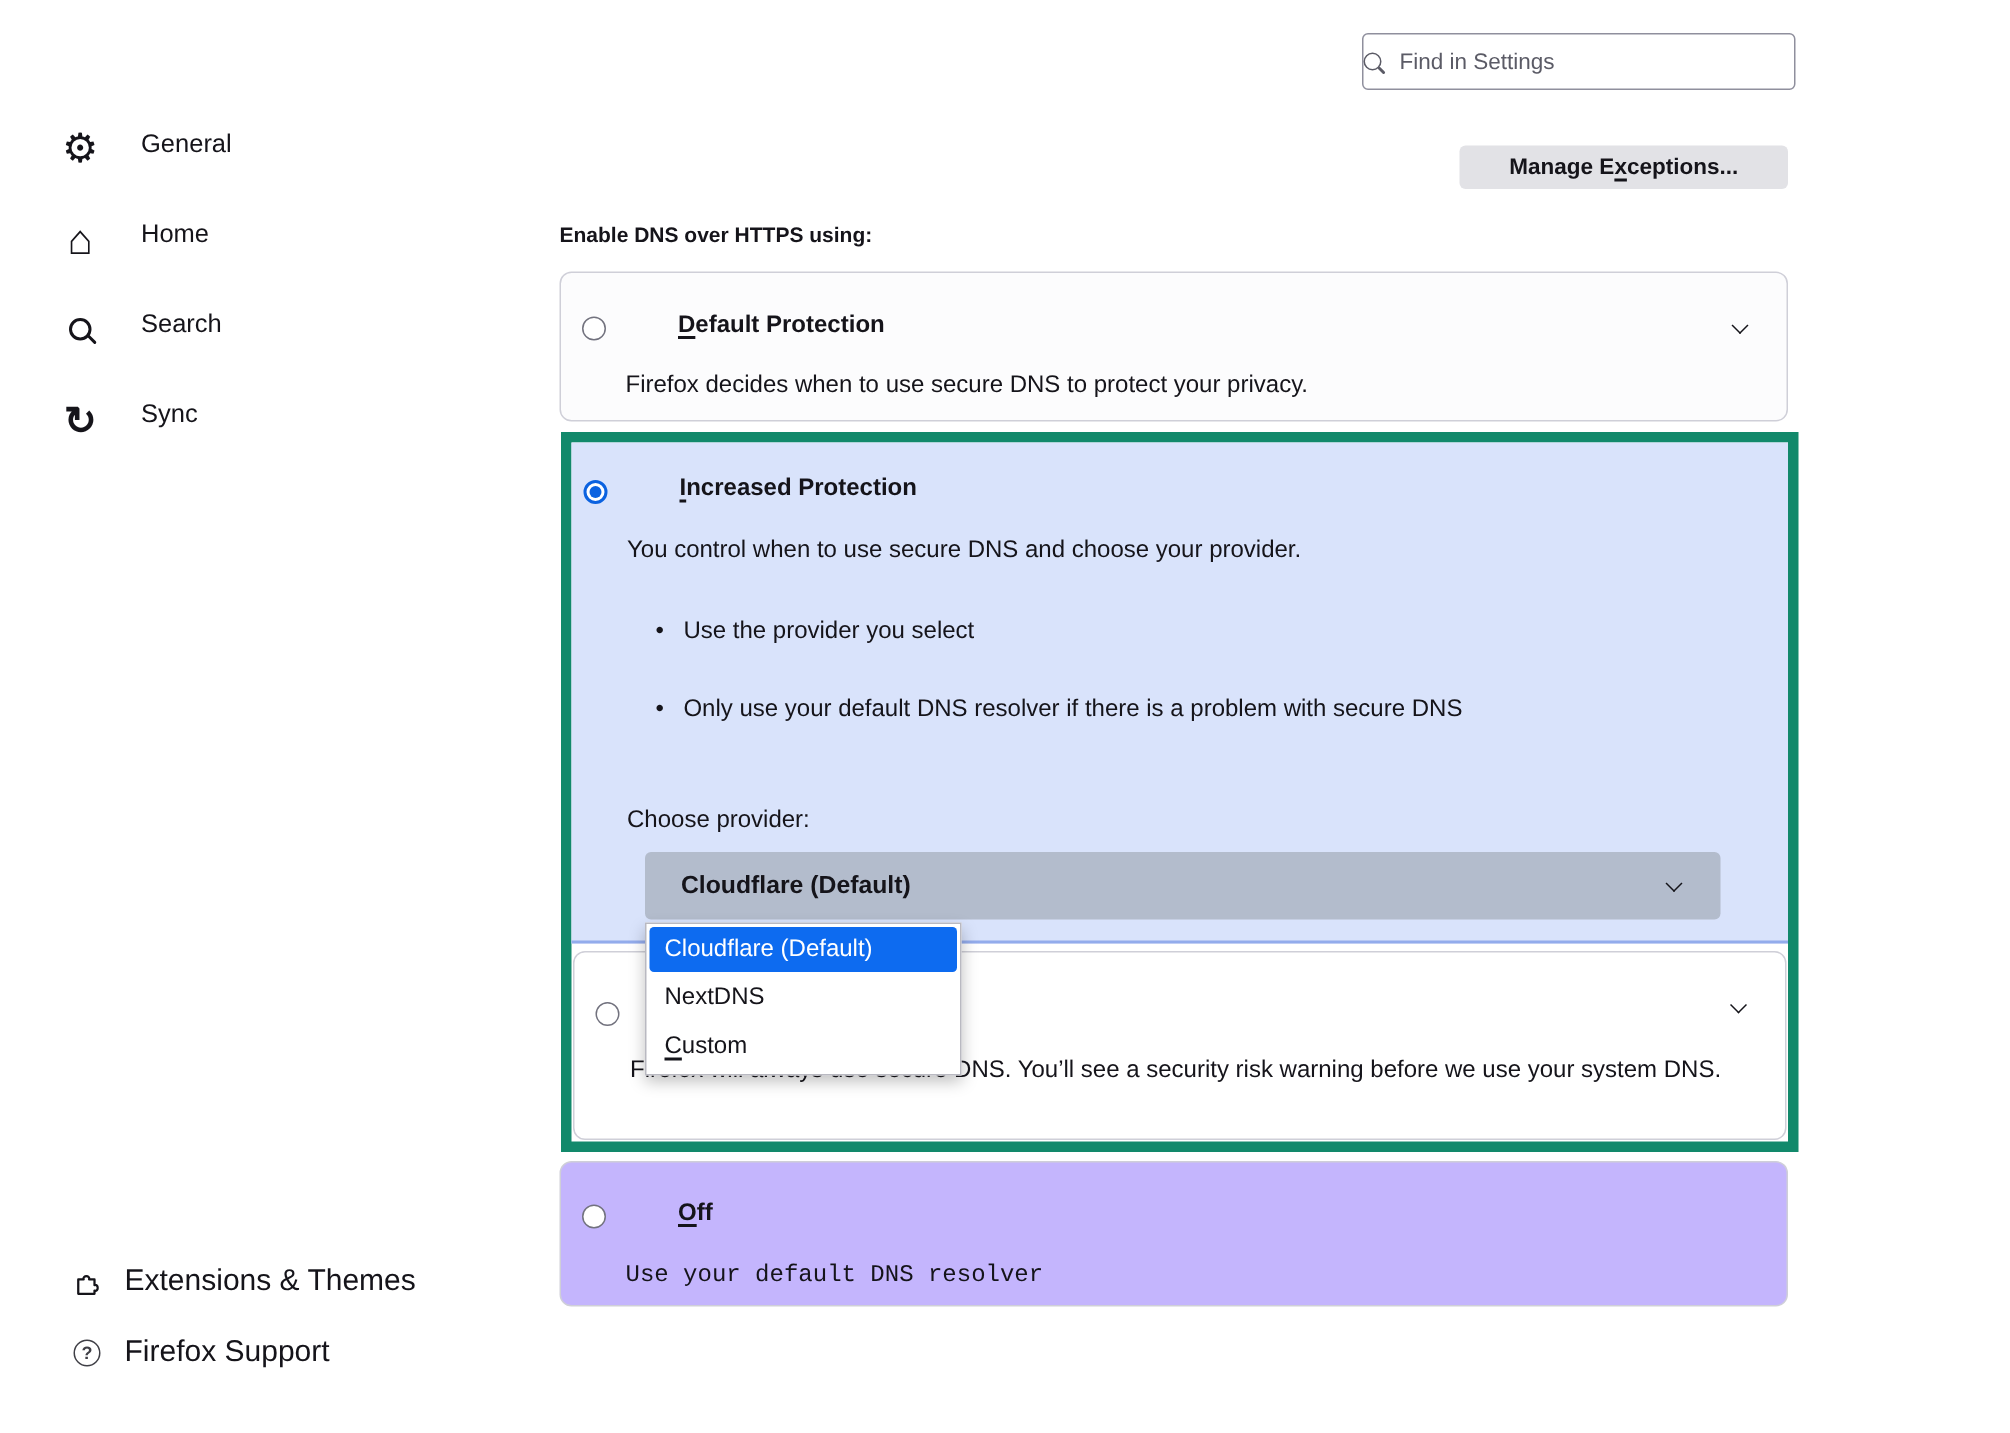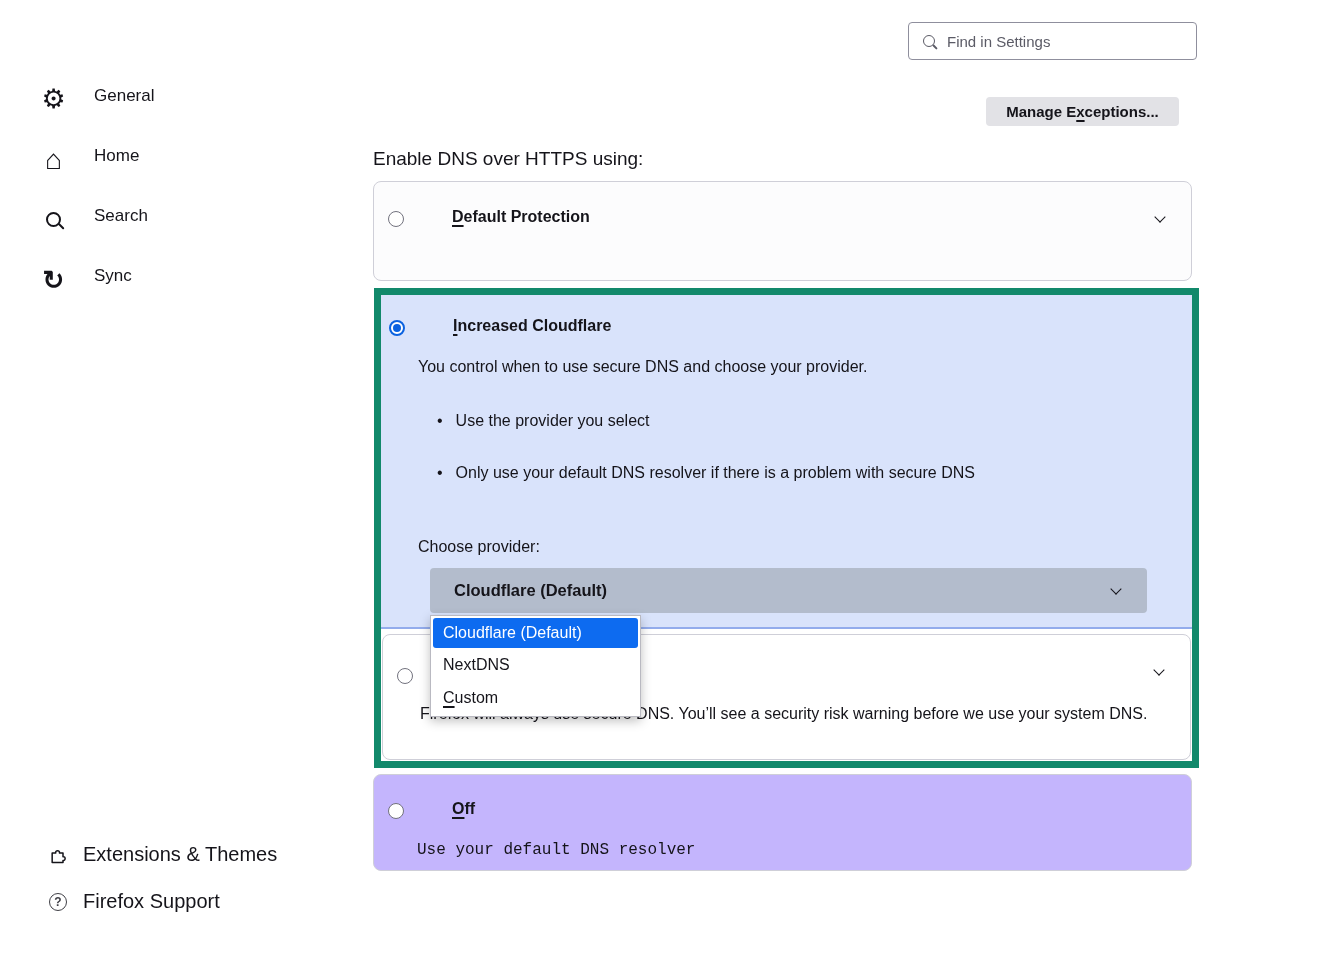--- a/index.html
+++ b/index.html
@@ -10,42 +10,41 @@
     font-family:"Liberation Sans", sans-serif;
     color:#15141a;
     overflow:hidden;
   }
   .abs { position:absolute; }
 
   
   .search-box {
     left:908px; top:22px; width:289px; height:38px;
     border:1px solid #8f8f9d; border-radius:4px;
-    display:flex; align-items:center; gap:12px; padding-left:14px;
+    display:flex; align-items:center; gap:12px; 
     background:#fff;
   }
   .search-box input {
     border:none; outline:none; font-size:15px; flex:1;
     font-family:"Liberation Sans", sans-serif; color:#15141a; background:transparent;
   }
   .search-box input::placeholder { color:#5b5b66; opacity:1; }
   .mag { width:12px; height:12px; border:1.8px solid currentColor; border-radius:50%; position:relative; flex:none; }
   .mag::after { content:""; position:absolute; width:1.8px; height:6px; background:currentColor;
     right:-2px; bottom:-4px; transform:rotate(-45deg); border-radius:2px; }
   .mag-gray { color:#5b5b66; }
 
   
   .manage-btn {
-    left:973px; top:97px; width:193px; height:29px;
+    left:973px; top:97px; width:219px; height:29px;
     background:#e2e2e6; border:none; border-radius:4px;
     font-family:"Liberation Sans", sans-serif;
     font-size:15px; font-weight:700; color:#15141a;
     display:flex; align-items:center; justify-content:center;
     cursor:pointer;
-    margin-left:13px;
   }
 
   
   .sidebar { left:40px; top:86px; width:260px; }
   .side-item { height:60px; display:flex; align-items:flex-start; gap:27px; font-size:17px; cursor:pointer; }
   .side-icon { width:27px; height:27px; display:flex; align-items:center; justify-content:center; flex:none; }
   .side-item.active { color:#0061e0; }
 
   .icon-gear::after { content:"⚙"; font-size:27px; line-height:1; }
   .icon-home::after { content:"⌂"; font-size:28px; line-height:1; font-weight:bold; }
@@ -60,21 +59,21 @@
     display:flex; align-items:center; justify-content:center; }
   .icon-moz::after { content:"m"; font-size:21px; line-height:0.9; }
 
   .side-footer-item { position:absolute; left:48px; display:flex; align-items:center; gap:15px; font-size:20px; cursor:pointer; }
   .footer-icon { width:20px; height:20px; display:flex; align-items:center; justify-content:center; flex:none; }
   .help-circle { width:18px; height:18px; border:1.7px solid #3f3f46; border-radius:50%;
     display:flex; align-items:center; justify-content:center; font-size:12px; font-weight:bold; color:#3f3f46; }
   .help-circle::after { content:"?"; }
 
   
-  .heading { left:373px; top:148px; font-size:19px; font-weight:400; }
+  .heading { left:373px; top:148px; font-size:14px; font-weight:700; }
 
   .card {
     border:1px solid #cfcfd8; border-radius:8px; background:#fcfcfd;
   }
   .radio { position:absolute; width:16px; height:16px; border:1px solid #72727e; border-radius:50%; background:#fff; }
   .radio.checked { border:2px solid #0b62e0; display:flex; align-items:center; justify-content:center; }
   .radio.checked::after { content:""; width:8px; height:8px; border-radius:50%; background:#0b62e0; }
   .opt-label { position:absolute; font-size:16px; font-weight:700; white-space:nowrap;margin-left:35px; }
   .opt-desc { position:absolute; font-size:16px; color:#15141a; white-space:nowrap; }
   .ak { text-decoration:underline; text-underline-offset:3px; text-decoration-thickness:1.5px; }
@@ -158,27 +157,28 @@
     </span>
   <span>Firefox Support</span>
 </div>
 
 <h2 class="abs heading">Enable DNS over HTTPS using:</h2>
 
 <div class="abs card default-card">
   <span class="radio" style="left:14px; top:29px;"></span>
   <div class="opt-label" style="left:43px; top:207px; top:26px;"><span class="ak">D</span><span>efault Protection</span></div>
   <span class="chev" style="right:27px; top:31px;"></span>
+  <div class="opt-desc" style="left:43px; top:66px;">Firefox decides when to use secure DNS to protect your privacy.</div>
 </div>
 
 <div class="abs green-box">
 
   <div class="blue-region">
     <span class="radio checked" style="left:8px; top:25px;"></span>
-    <div class="opt-label" style="left:37px; top:22px;"><span class="ak">I</span><span>ncreased Cloudflare</span></div>
+    <div class="opt-label" style="left:37px; top:22px;"><span class="ak">I</span><span>ncreased Protection</span></div>
     <div class="opt-desc" style="left:37px; top:63px;">You control when to use secure DNS and choose your provider.</div>
     <div class="bullet" style="left:56px; top:117px;"><span>Use the provider you select</span></div>
     <div class="bullet" style="left:56px; top:169px;"><span>Only use your default DNS resolver if there is a problem with secure DNS</span></div>
     <div class="opt-desc" style="left:37px; top:243px;">Choose provider:</div>
     <div class="provider-select">
       <span>Cloudflare (Default)</span>
       <span class="chev" style="right:27px; top:17px;"></span>
     </div>
   </div>
 

